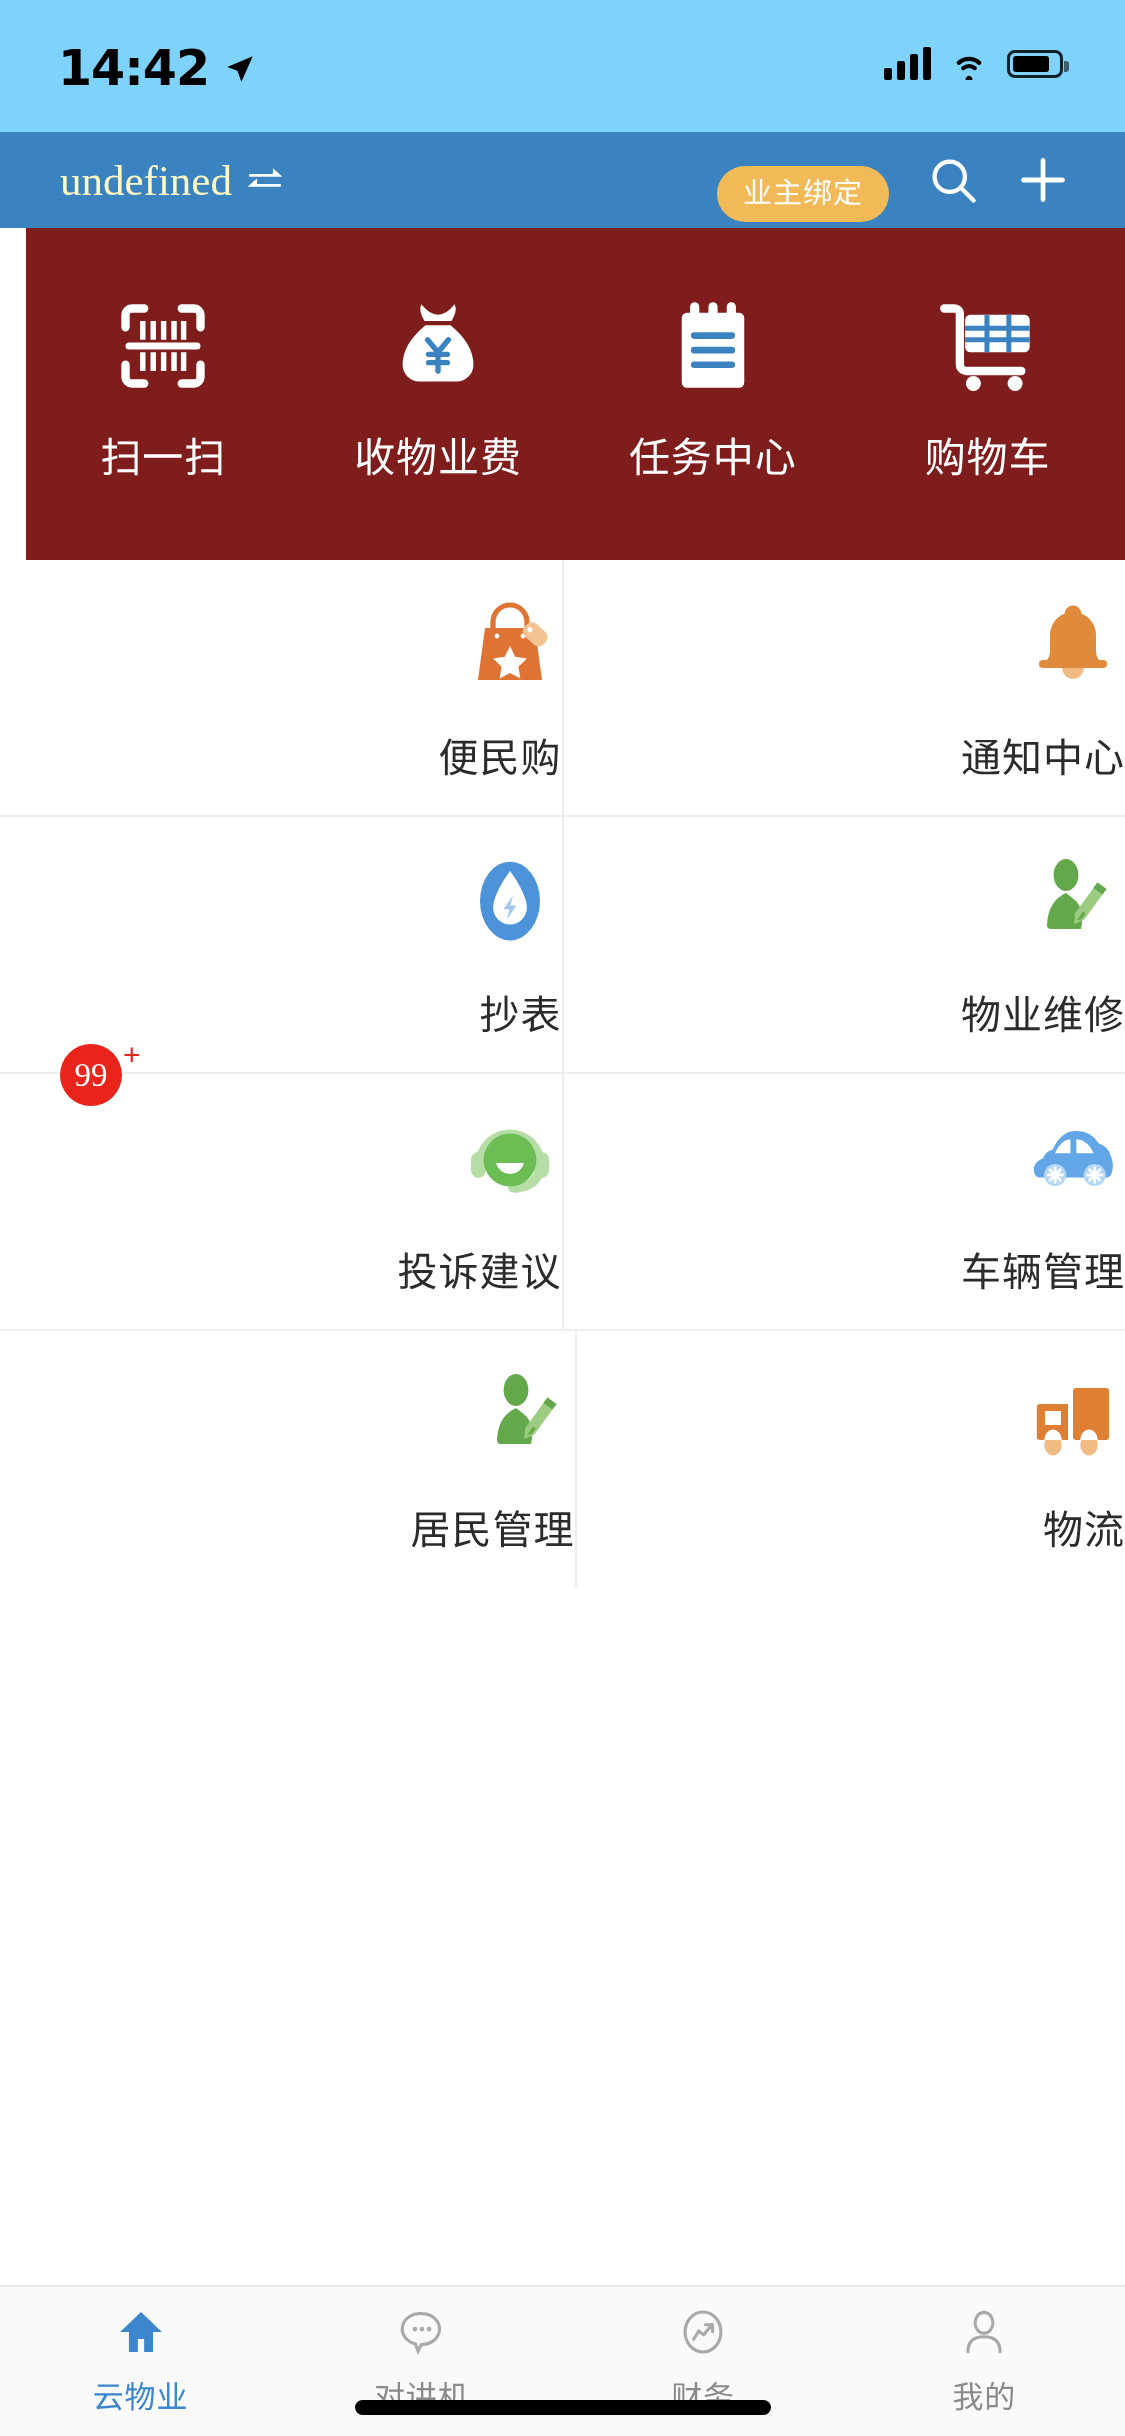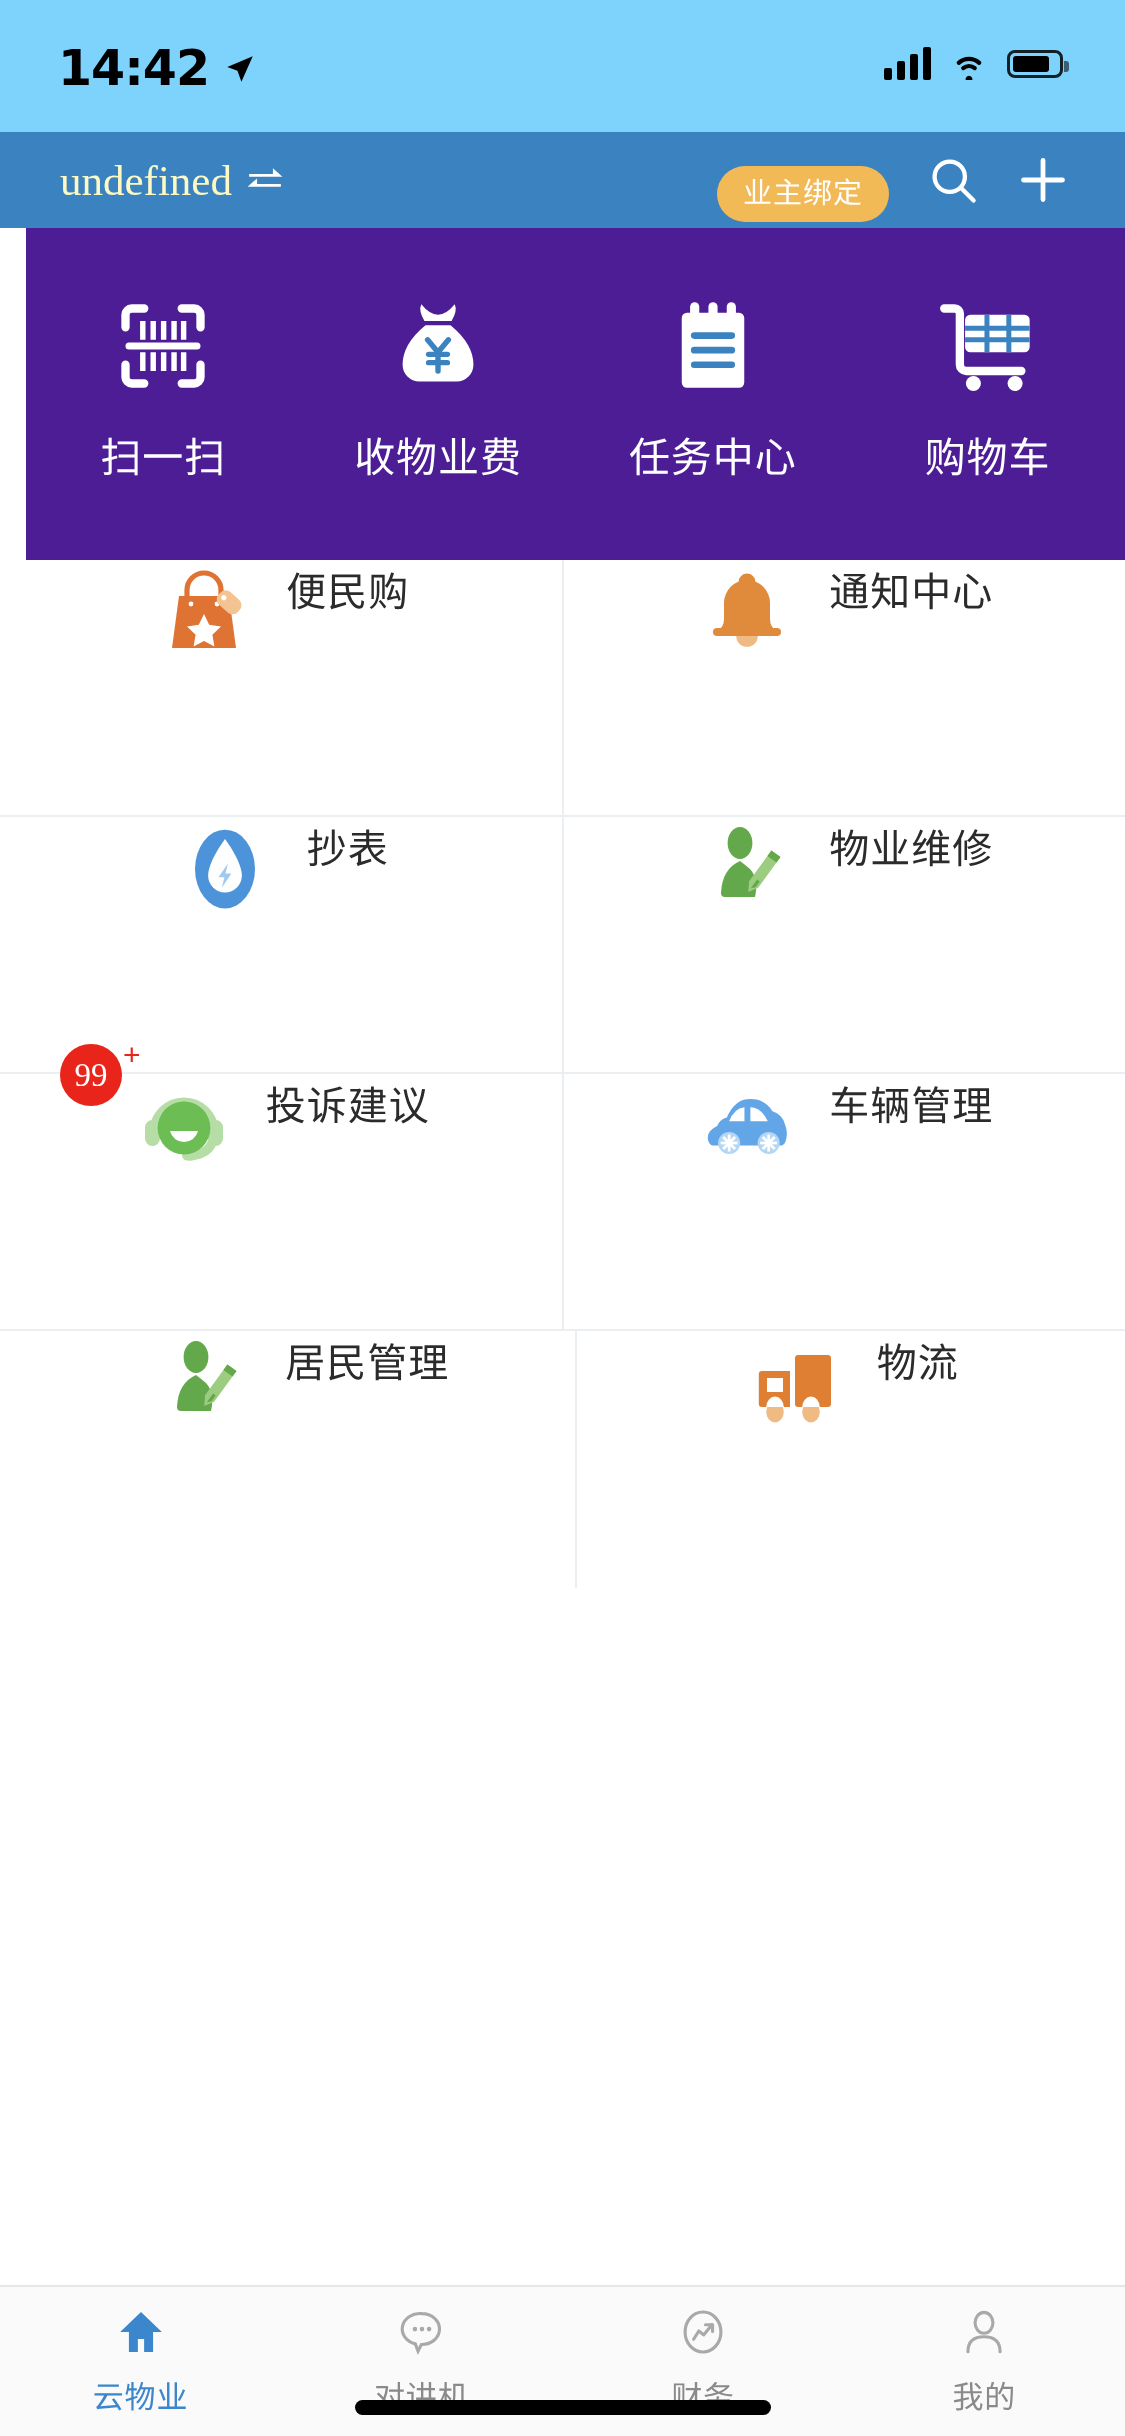--- a/index.html
+++ b/index.html
@@ -44,35 +44,35 @@
   #nav-right{ margin-left:auto; display:flex; align-items:center; gap:38px; }
   #bind-btn{
     background:#f2b957; color:#fff; font-size:29px;
     border-radius:40px; padding:13px 26px 14px; line-height:1;
     letter-spacing:1px; white-space:nowrap;margin-top:28px;
   }
   .nav-ico{ width:52px; height:52px; }
 
   
   #quick-actions{
-    background:#4c1d95; padding:66px 0 76px;
+    background:#7f1d1d; padding:66px 0 76px;
     display:flex;
     margin-left:26px;
   }
   .qa-item{ flex:1; display:flex; flex-direction:column; align-items:center; gap:26px; }
   .qa-ico{ width:104px; height:104px; display:flex; align-items:center; justify-content:center;}
   .qa-label{ color:#fff; font-size:41px; letter-spacing:1px; white-space:nowrap; }
 
   
   #grid{ background:#fff; }
   .grid-row{ display:flex; border-bottom:2px solid #eceff1; height:257px; }
   .grid-row:last-child{ border-bottom:none;padding-left:26px; }
   .grid-cell{
     flex:1; position:relative;
-    display:flex; flex-direction:row; align-items:flex-start; justify-content:center;
+    display:flex; flex-direction:column; align-items:flex-end; justify-content:center;
     gap:30px;
   }
   .grid-cell:first-child{ border-right:2px solid #eceff1; }
   .cell-ico{ width:104px; height:104px; position:relative;
              display:flex; align-items:center; justify-content:center; }
   .cell-label{ font-size:40px; color:#2b2b2b; letter-spacing:1px; white-space:nowrap; }
   .badge{
     position:absolute; top:-30px; left:60px;
     display:flex; align-items:flex-start;
   }

